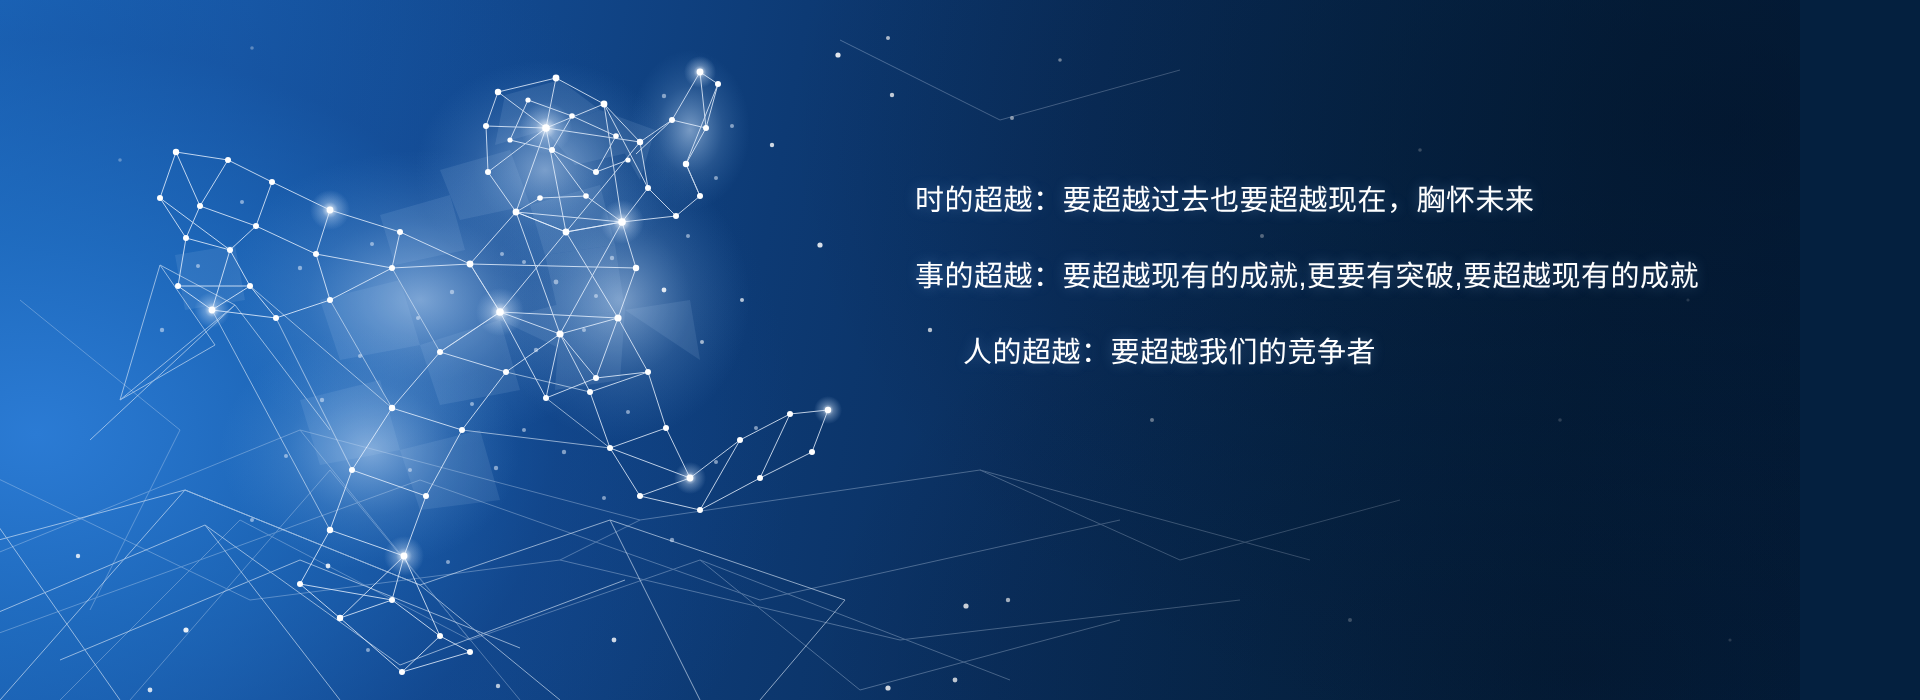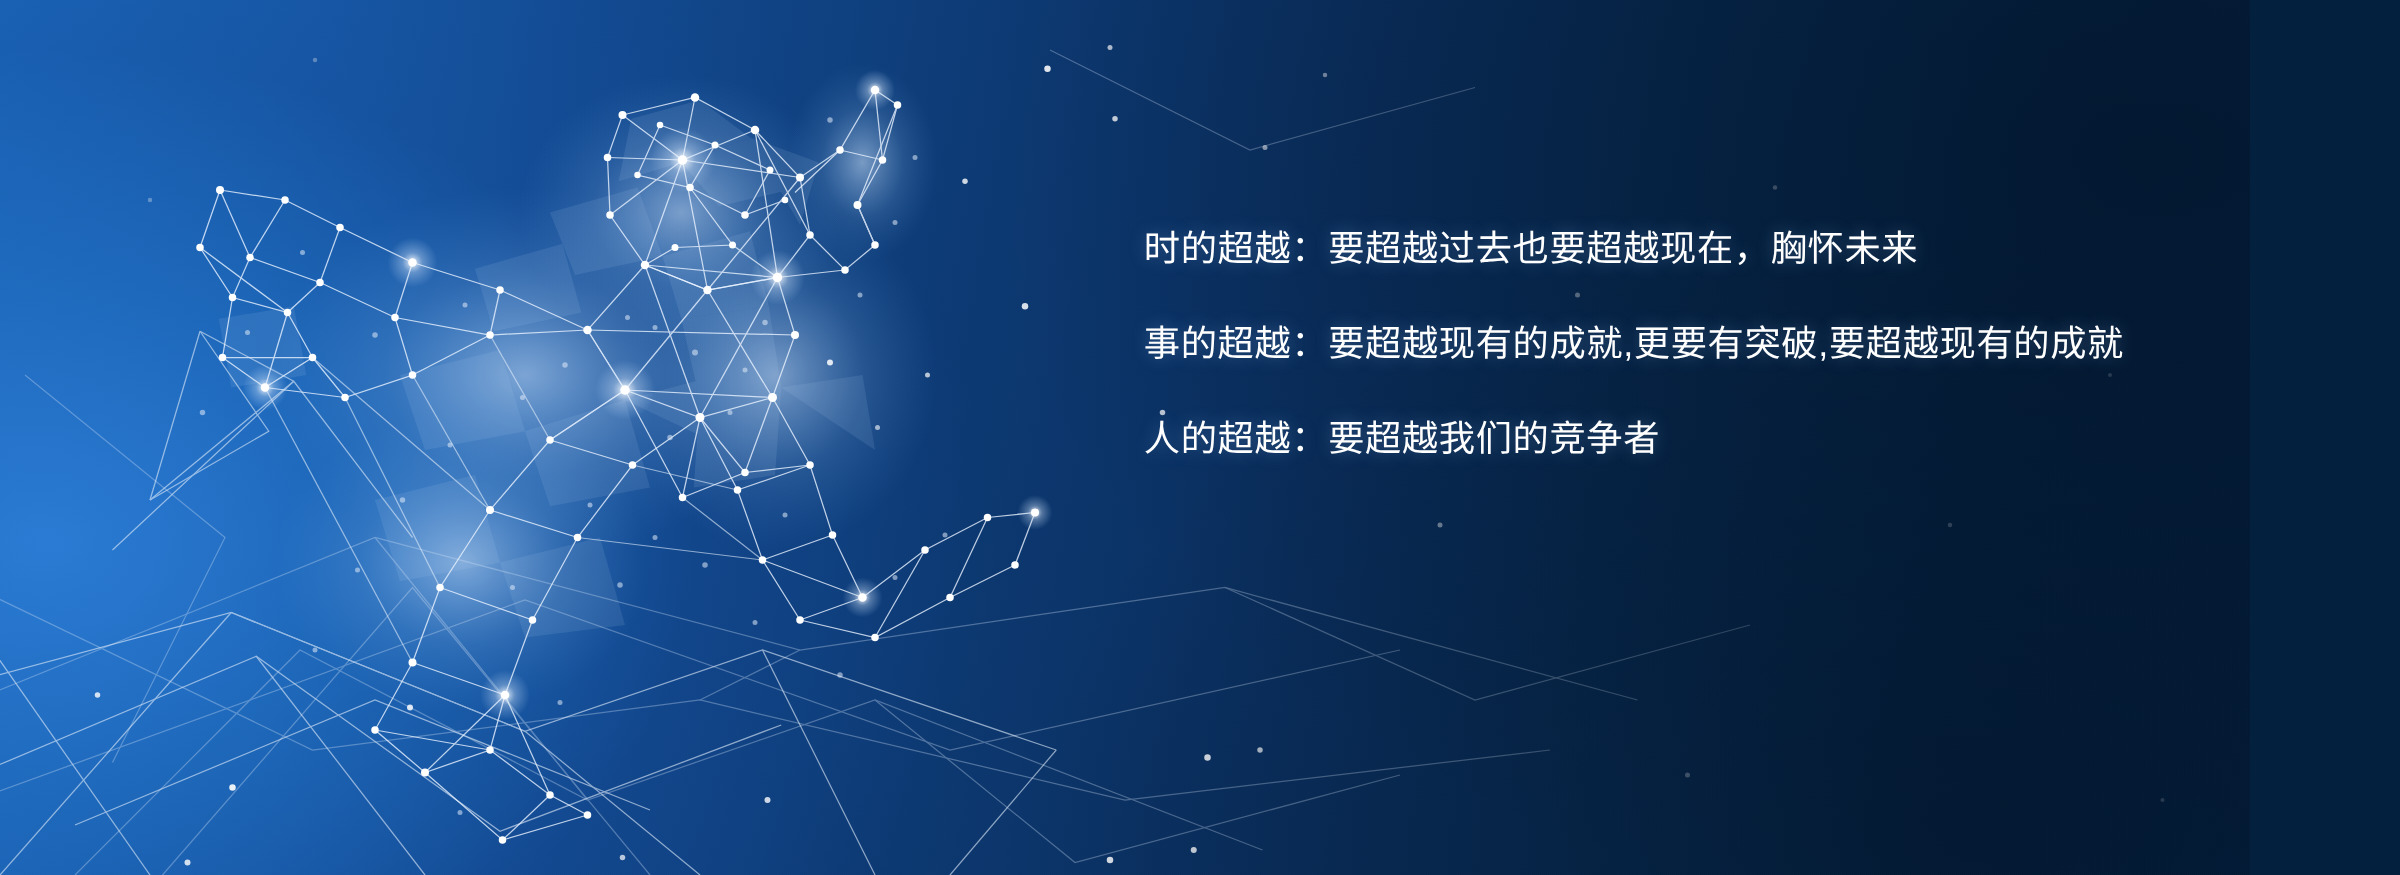--- a/index.html
+++ b/index.html
@@ -54,21 +54,21 @@
   .copy-line {
     color:#ffffff;
     font-size:29px;
     line-height:1;
     font-weight:300;
     letter-spacing:.5px;
     white-space:nowrap;
     margin-bottom:47px;
     text-shadow:0 0 14px rgba(150,195,255,.32);
   }
-  .copy-line:last-child { margin-bottom:0; }
+  .copy-line:last-child { margin-bottom:0;margin-left:48px; }
 </style>
 </head>
 <body>
 
 <div id="banner">
 
   <div class="bg-base"></div>
 
   <div class="art">
   <svg viewBox="0 0 1920 700" xmlns="http://www.w3.org/2000/svg">

